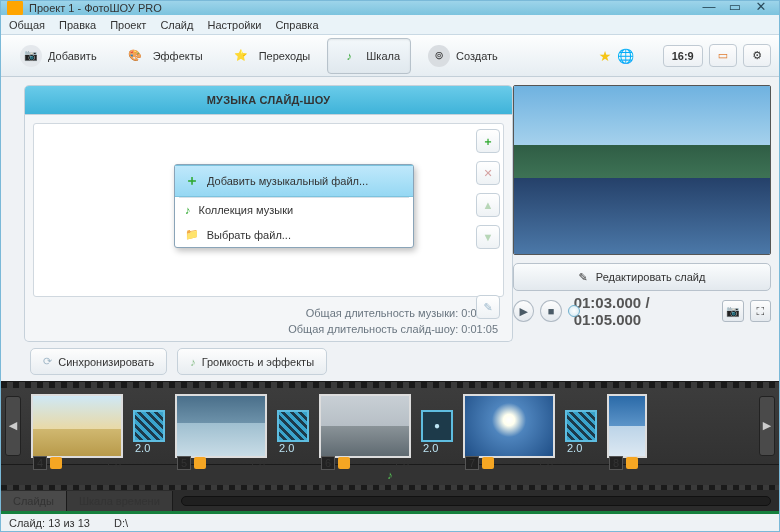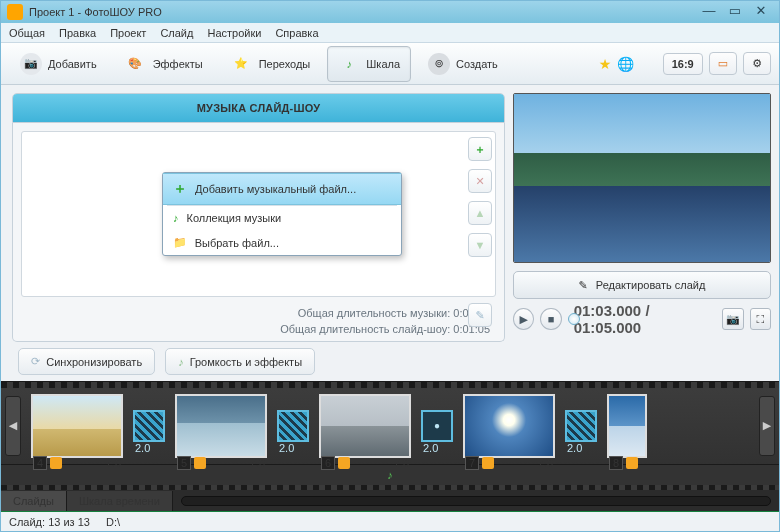--- a/index.html
+++ b/index.html
@@ -1,30 +1,30 @@
 <!DOCTYPE html>
 <html><head>
 <meta charset="utf-8">
 <style>
 *{box-sizing:border-box;margin:0;padding:0;font-family:Tahoma,Arial,sans-serif;font-size:11px;color:#333;-webkit-user-select:none;user-select:none}
 body{width:780px;height:532px;background:#eff2f5;overflow:hidden;display:flex;flex-direction:column;border:1px solid #7ab9d8}
-.titlebar{height:22px;background:linear-gradient(#9dd4ea,#7cc3de);display:flex;align-items:center;padding:0 6px;color:#1a3a4a;font-size:12px}
+.titlebar{height:14px;background:linear-gradient(#9dd4ea,#7cc3de);display:flex;align-items:center;padding:0 6px;color:#1a3a4a;font-size:12px}
 .titlebar .icon{width:16px;height:16px;background:#ffa500;border-radius:3px;margin-right:6px}
 .titlebar .controls{margin-left:auto;display:flex;gap:2px}
 .titlebar .controls div{width:24px;height:14px;text-align:center;line-height:12px;color:#2a4a5a;font-size:13px}
 .menubar{height:20px;background:#eaf3f8;display:flex;align-items:center;padding:0 8px;gap:14px;border-bottom:1px solid #c9d9e4}
 .menubar div{cursor:default}
 .toolbar{height:42px;background:linear-gradient(#fdfefe,#e6edf2);display:flex;align-items:center;padding:0 8px;gap:6px;border-bottom:1px solid #c3cfd8}
 .tbtn{display:flex;align-items:center;gap:6px;padding:6px 10px;border:1px solid transparent;border-radius:4px;color:#4a5a66}
 .tbtn.active{border:1px solid #b7c2cb;background:linear-gradient(#f3f8fb,#e0e8ee);box-shadow:inset 0 1px 2px rgba(0,0,0,.08)}
 .tbtn svg,.tbtn .tic{width:22px;height:22px}
 .tic{border-radius:50%;display:flex;align-items:center;justify-content:center}
 .toolbar .right{margin-left:auto;display:flex;align-items:center;gap:6px}
 .chip{border:1px solid #c0cad3;border-radius:4px;background:linear-gradient(#fdfdfd,#ecf0f4);padding:4px 8px;display:flex;align-items:center;justify-content:center}
-.main{flex:1;display:flex;gap:8px;padding:8px 8px 4px 11px;min-height:0}
+.main{flex:1;display:flex;gap:0;padding:8px 8px 4px 23px;min-height:0}
 .leftpane{flex:1;display:flex;flex-direction:column;min-width:0}
 .tabs{height:30px;display:flex;border:1px solid #c6d1da;border-radius:5px 5px 0 0;overflow:hidden}
 .tab{flex:1;display:flex;align-items:center;justify-content:center;font-weight:bold;font-size:11px;letter-spacing:.2px}
 .tab.active{background:linear-gradient(#69cbe9,#3fb3d9);color:#fff}
 .tab.inactive{background:linear-gradient(#f6f8fa,#e3e9ee);color:#5a6a75}
 .panel{flex:1;border:1px solid #c6d1da;border-top:0;border-radius:0 0 5px 5px;background:#f4f6f8;display:flex;flex-direction:column;position:relative;min-height:0}
 .listarea{flex:1;margin:8px;background:#fff;border:1px solid #d0d8df;border-radius:3px;position:relative}
 .sidecol{position:absolute;right:12px;top:14px;display:flex;flex-direction:column;gap:8px}
 .sidecol .sq{width:24px;height:24px;border:1px solid #c6d1da;border-radius:4px;background:linear-gradient(#fff,#eef2f5);display:flex;align-items:center;justify-content:center}
 .popup{position:absolute;left:140px;top:40px;width:240px;background:#fff;border:1px solid #8aa4b8;border-radius:3px;box-shadow:2px 3px 6px rgba(0,0,0,.25)}
@@ -53,21 +53,21 @@
 .slabel .num{background:#222;border:1px solid #555;padding:0 3px}
 .slabel .pen{width:12px;height:12px;background:#f5a623;border-radius:2px}
 .trans{width:32px;height:32px;border:2px solid #5fbde0;background:#1d3a4a;color:#bde4f3;display:flex;align-items:center;justify-content:center;position:relative;font-size:10px}
 .trans.lines{background:repeating-linear-gradient(45deg,#3aa4cc,#3aa4cc 3px,#1d3a4a 3px,#1d3a4a 6px)}
 .trans .tl{position:absolute;bottom:-14px;left:0;color:#bde4f3}
 .musicrow{height:22px;display:flex;align-items:center;justify-content:center;gap:8px;color:#d8e4ec;border-top:1px solid #1a1a1a;background:#333}
 .viewtabs{height:22px;background:#2b2b2b;display:flex;align-items:center}
 .viewtabs .vt{padding:4px 12px;color:#cfd6dc;background:#3a3a3a;border-right:1px solid #1a1a1a}
 .viewtabs .vt.active{background:#4a4a4a;color:#fff}
 .viewtabs .scroll{flex:1;height:10px;margin:0 8px;background:#1f1f1f;border:1px solid #111;border-radius:5px}
-.statusbar{height:20px;background:#eef2f5;border-top:1px solid #15803d;display:flex;align-items:center;padding:0 8px;gap:16px;color:#5a6670}
+.statusbar{height:20px;background:#eef2f5;border-top:3px solid #15803d;display:flex;align-items:center;padding:0 8px;gap:24px;color:#5a6670}
 
 .scene1{background:linear-gradient(#cfe8f5 0%,#e9d9a6 55%,#d0b870 55%,#b89a4a 100%)}
 .scene2{background:linear-gradient(#4a6f8a 0%,#6d92aa 45%,#9fbfd0 45%,#c8dce6 100%)}
 .scene3{background:linear-gradient(#c8cfd5 0%,#b7bfc6 50%,#8a9398 50%,#5f6a71 100%)}
 .scene4{background:radial-gradient(circle at 50% 40%,#fff 0%,#ffe 10%,#4e84bd 30%,#1f4e86 100%)}
 .scene5{background:linear-gradient(#2b6aa8 0%,#5c94c8 50%,#bcd4e8 50%,#dce8f2 100%)}
 .pv{background:linear-gradient(180deg,#6fb2e0 0%,#a5d1ec 35%,#2f5d45 35%,#3e7355 55%,#25416a 55%,#4b78a8 100%);width:100%;height:100%}
 </style>
 </head>
 <body>

